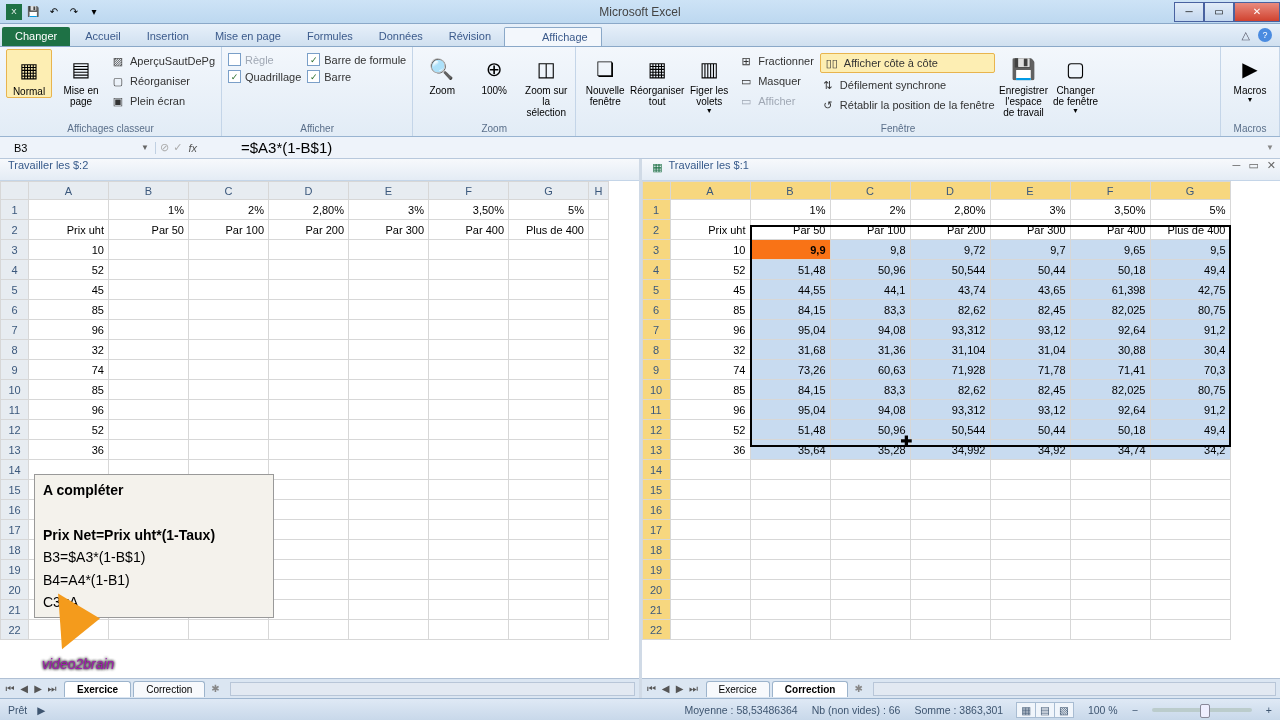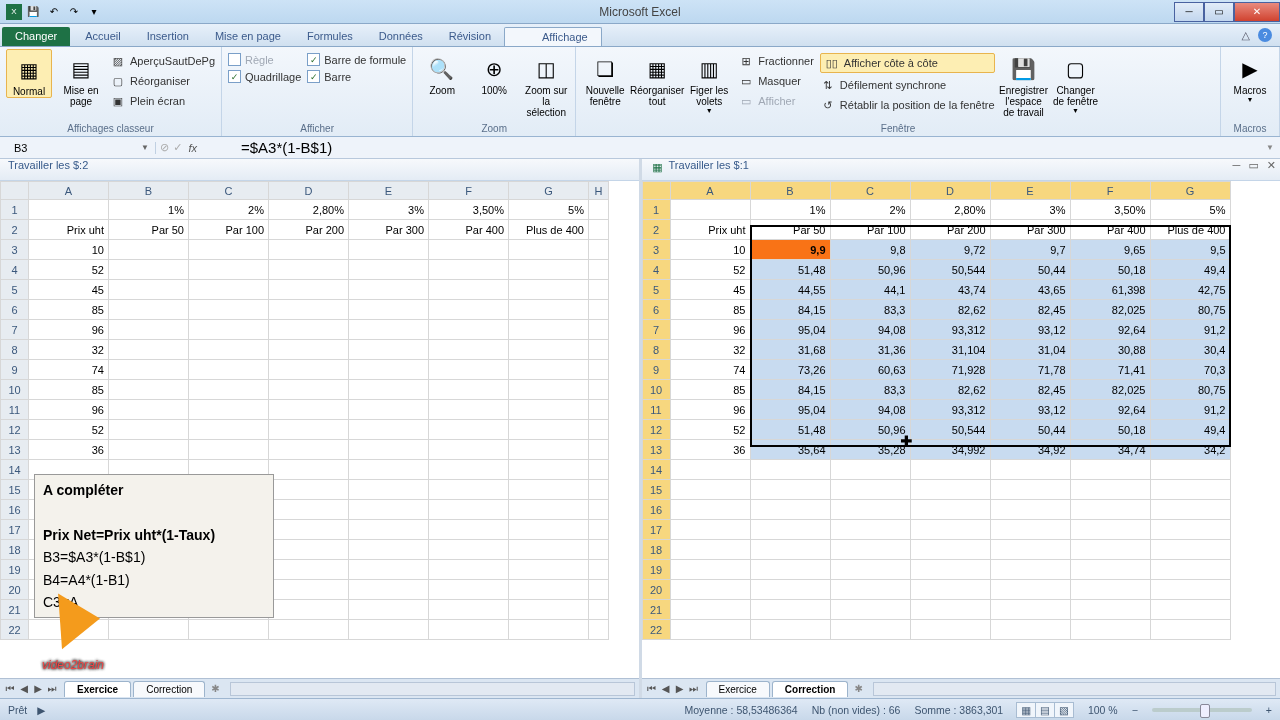--- a/index.html
+++ b/index.html
@@ -52,21 +52,21 @@
 .nav-arr { display:flex; gap:2px; padding:0 4px; }
 .nav-arr span { width:12px; text-align:center; color:#555; cursor:pointer; }
 .stab { padding:2px 12px; background:#f7f9fc; border:1px solid #9db4cc; border-bottom:none; border-radius:3px 3px 0 0; margin-left:2px; cursor:pointer; }
 .stab.active { background:#fff; font-weight:bold; }
 .hscroll { flex:1; height:14px; background:#e2e9f2; margin:0 4px; border:1px solid #b8c6d8; position:relative; }
 .statusbar { position:absolute; bottom:0; left:0; right:0; height:22px; background:linear-gradient(#dfe9f5,#c8d8ea); border-top:1px solid #9eb6d0; display:flex; align-items:center; font-size:10.5px; color:#3e5570; padding:0 8px; }
 .status-right { margin-left:auto; display:flex; gap:14px; align-items:center; }
 .zoom-slider { width:100px; height:4px; background:#bcc; position:relative; border-radius:2px;}
 .zoom-slider::after { content:""; position:absolute; left:48%; top:-4px; width:8px; height:12px; background:#eef; border:1px solid #889; border-radius:2px;}
 .view-btns span { border:1px solid #a8bcd2; padding:1px 4px; background:#f0f5fb; margin-left:-1px; }
-.logo-overlay { position:absolute; left:42px; bottom:6px; font-size:12px; color:#ef4444; text-shadow:0 0 3px #000,0 0 3px #000; font-style:italic; }
+.logo-overlay { position:absolute; left:42px; bottom:6px; font-size:14px; color:#a21caf; text-shadow:0 0 3px #000,0 0 3px #000; font-style:italic; }
 .logo-shape { position:absolute; left:60px; bottom:30px; width:0; height:0; border-left:40px solid #f49b1c; border-top:28px solid transparent; border-bottom:28px solid transparent; transform:rotate(-4deg);}
 .cursor-plus { position:absolute; font-size:14px; color:#000; font-weight:bold; pointer-events:none; }
 </style>
 </head>
 <body>
 
 <div class="titlebar">
   <div class="qat">
     <span class="qat-icon" style="background:#1e7145;color:#fff;font-size:8px;">X</span>
     <span class="qat-icon">💾</span>

